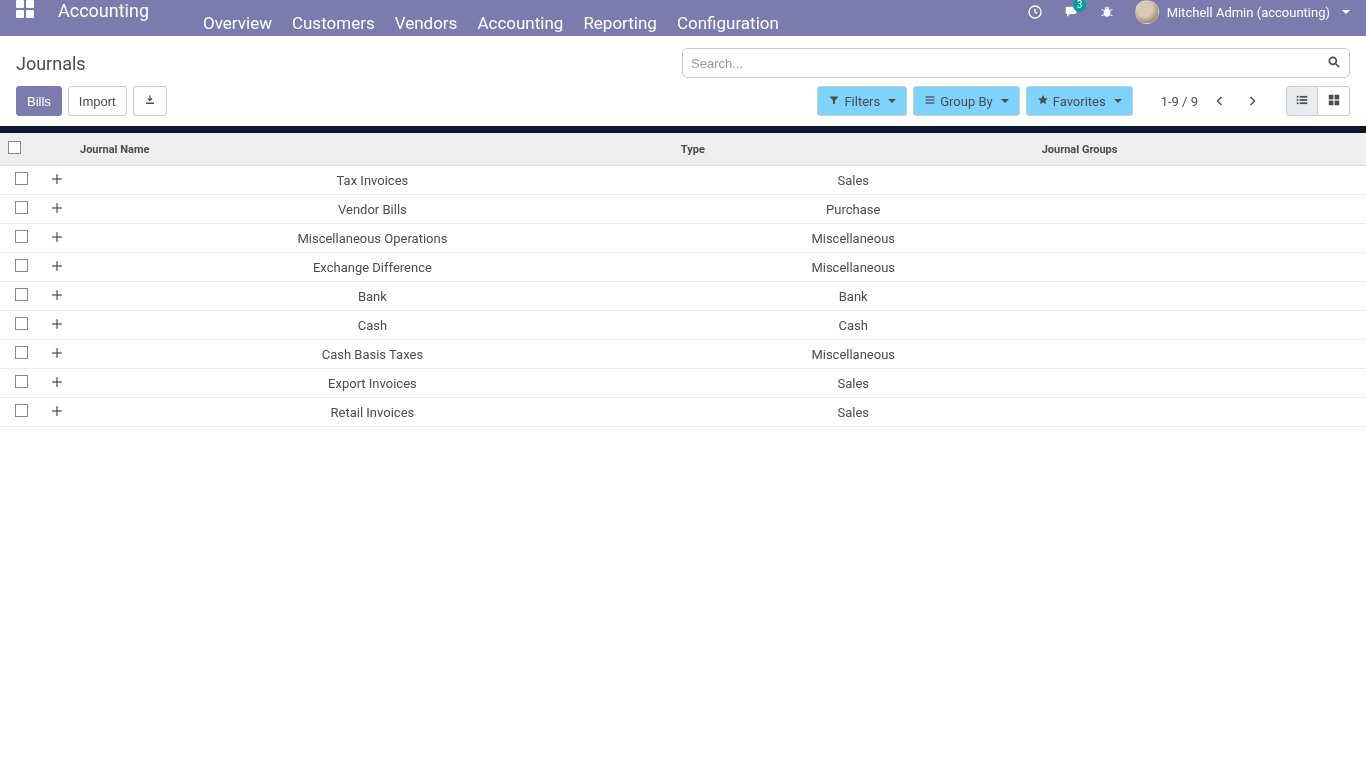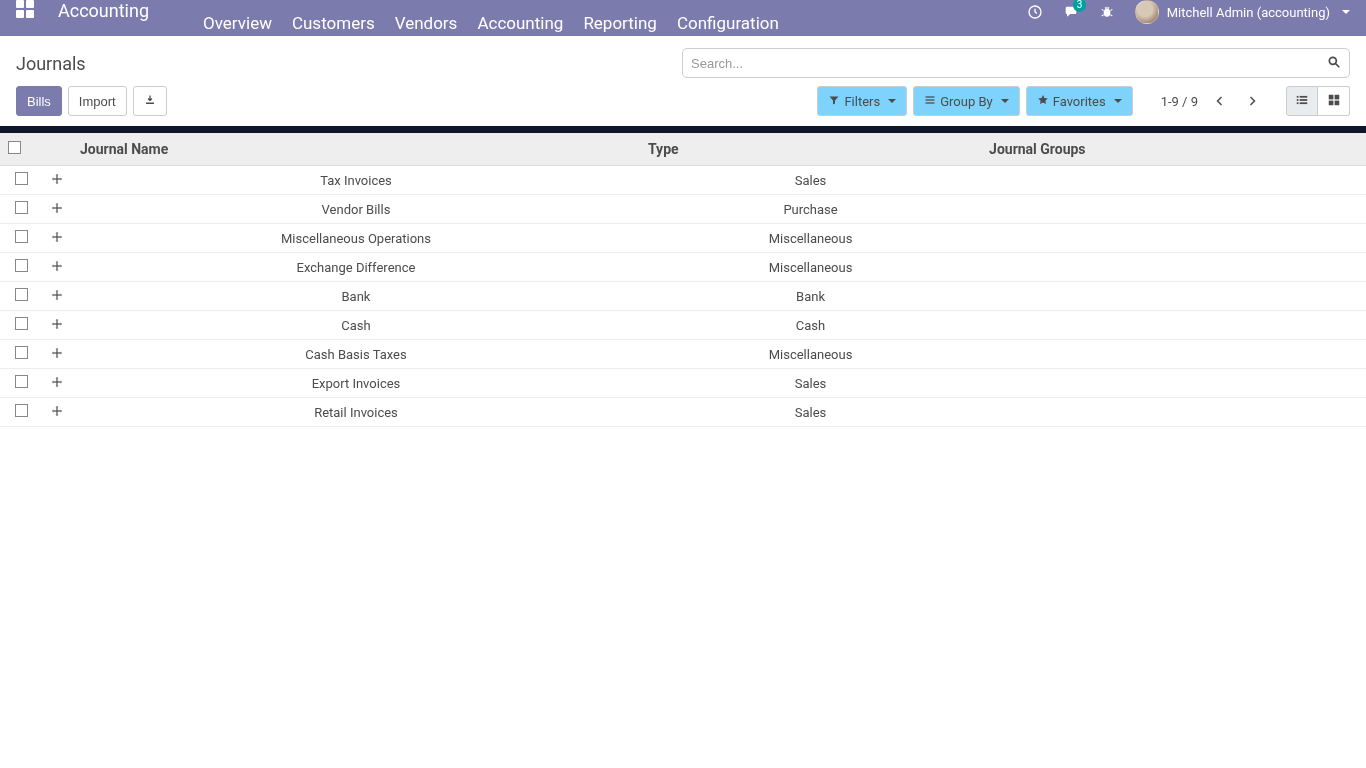--- a/index.html
+++ b/index.html
@@ -103,21 +103,21 @@
     width:32px; height:30px; border:1px solid #ccc; display:inline-flex; align-items:center; justify-content:center;
     cursor:pointer; background:#fff; color:#4c4c4c;
   }
   .view-btn.active { background:#e9ecef; }
   .view-btn:first-child { border-radius:3px 0 0 3px; }
   .view-btn:last-child { border-radius:0 3px 3px 0; border-left:none; }
 
   
   table.list { width:100%; border-collapse:collapse; }
   table.list thead th {
-    background:#eeeeee; text-align:left; font-weight:700; font-size:14px;
+    background:#eeeeee; text-align:left; font-weight:700; font-size:11px;
     color:#4c4c4c; border-bottom:1px solid #dcdcdc; padding:8px 8px; height:24px;
   }
   table.list tbody td {
     border-bottom:1px solid #ececec; padding:6px 8px; height:28px; font-size:13px; color:#4c4c4c;
     cursor:pointer;
     text-align:center;
   }
   .col-check { width:42px; text-align:center; }
   .col-handle { width:30px; text-align:center; color:#666; }
   .chk {

